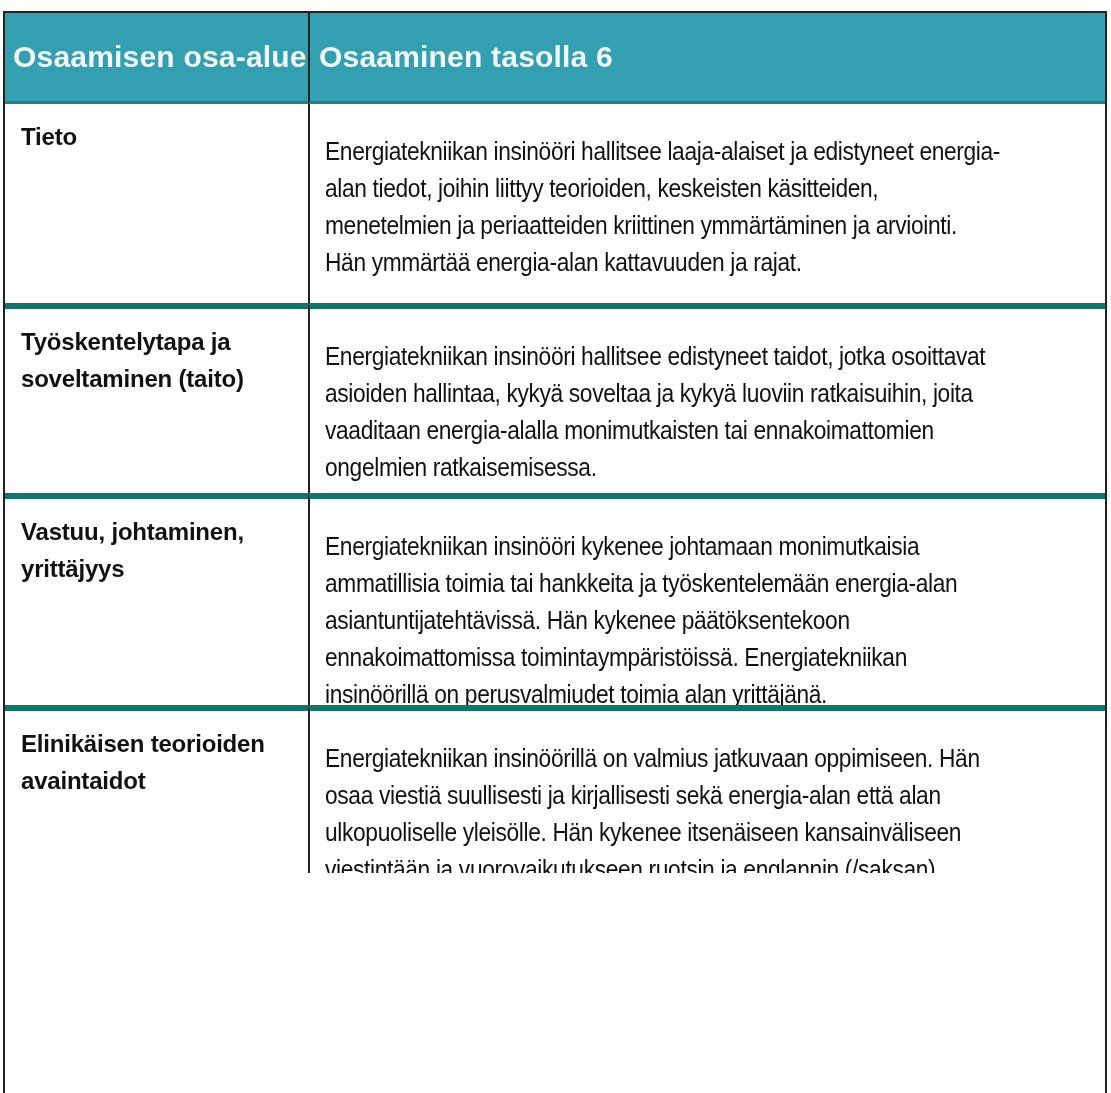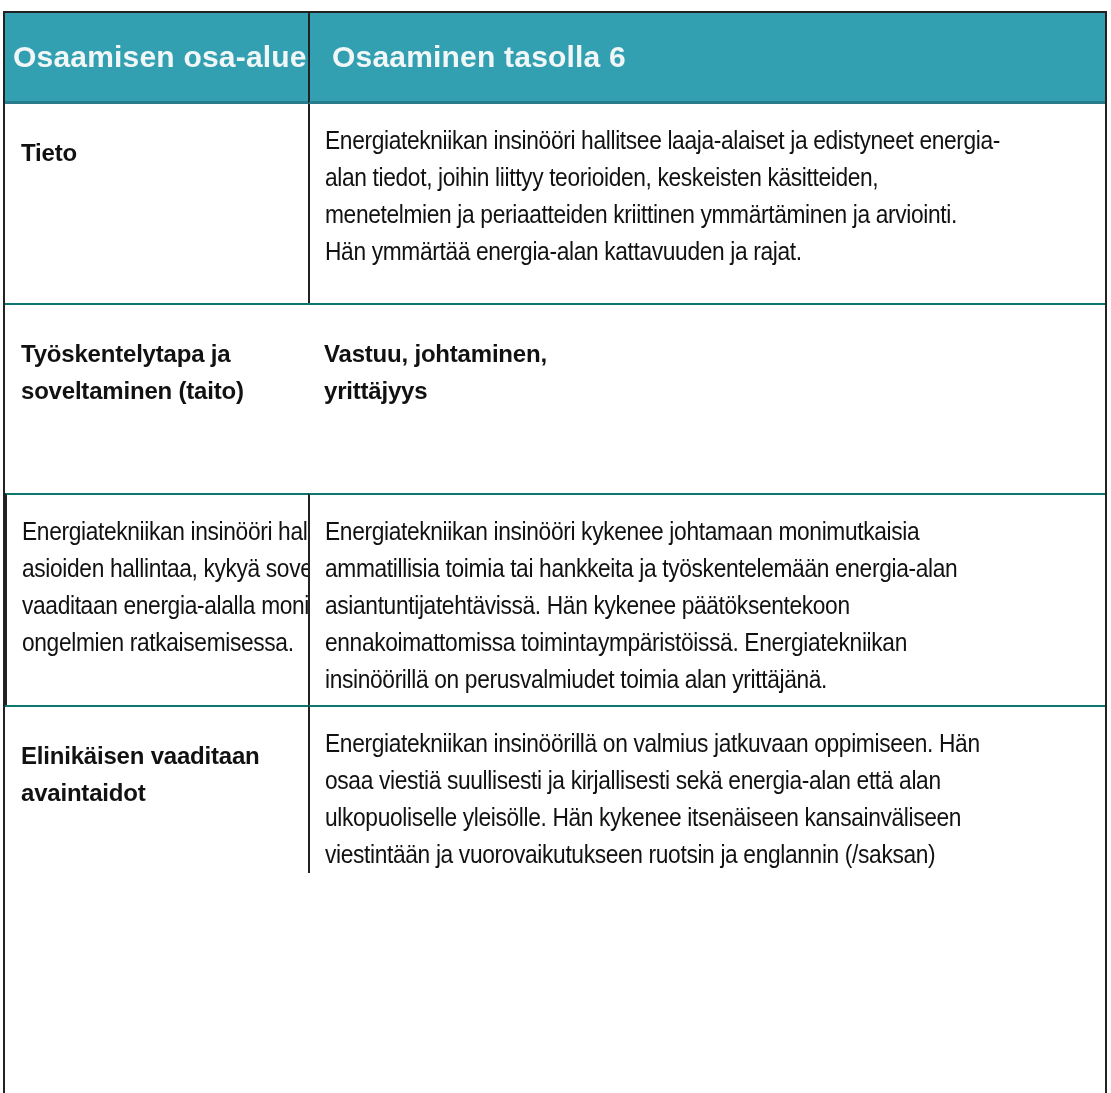--- a/index.html
+++ b/index.html
@@ -39,37 +39,37 @@
     border-bottom: 3px solid #287C8B;
     color: #F1F6F7;
     font-size: 30px;
     font-weight: bold;
     display: flex;
     align-items: center;
     padding-left: 8px;
     letter-spacing: 0.2px;
   }
   .head.c2 {
-    padding-left: 22px;
+    padding-left: 9px;
   }
   .bt {
-    border-top: 2px solid #0f766e;
+    border-top: 6px solid #0f766e;
   }
   .area-cell {
-    padding: 30px 8px 0 16px;
+    padding: 14px 8px 0 16px;
   }
   .area-text {
     font-weight: bold;
     font-size: 24px;
     line-height: 37px;
     letter-spacing: -0.2px;
     white-space: pre-line;
   }
   .desc-cell {
-    padding: 18px 0 0 15px;
+    padding: 29px 0 0 15px;
   }
   .desc-text {
     font-size: 26px;
     line-height: 37px;
     letter-spacing: -0.4px;
     white-space: pre-line;
     width: 888px;
     transform: scaleX(0.875);
     transform-origin: 0 0;
   }
@@ -93,42 +93,42 @@
     <div class="desc-text">Energiatekniikan insinööri hallitsee laaja-alaiset ja edistyneet energia-
 alan tiedot, joihin liittyy teorioiden, keskeisten käsitteiden,
 menetelmien ja periaatteiden kriittinen ymmärtäminen ja arviointi.
 Hän ymmärtää energia-alan kattavuuden ja rajat.</div>
   </div>
 
   <div class="cell area-cell bt">
     <div class="area-text">Työskentelytapa ja
 soveltaminen (taito)</div>
   </div>
-  <div class="cell area-cell bt">
-    <div class="area-text">Vastuu, johtaminen,
-yrittäjyys</div>
-  </div>
-
   <div class="cell desc-cell c2 bt">
     <div class="desc-text">Energiatekniikan insinööri hallitsee edistyneet taidot, jotka osoittavat
 asioiden hallintaa, kykyä soveltaa ja kykyä luoviin ratkaisuihin, joita
 vaaditaan energia-alalla monimutkaisten tai ennakoimattomien
 ongelmien ratkaisemisessa.</div>
+  </div>
+
+  <div class="cell area-cell bt">
+    <div class="area-text">Vastuu, johtaminen,
+yrittäjyys</div>
   </div>
   <div class="cell desc-cell c2 bt">
     <div class="desc-text">Energiatekniikan insinööri kykenee johtamaan monimutkaisia
 ammatillisia toimia tai hankkeita ja työskentelemään energia-alan
 asiantuntijatehtävissä. Hän kykenee päätöksentekoon
 ennakoimattomissa toimintaympäristöissä. Energiatekniikan
 insinöörillä on perusvalmiudet toimia alan yrittäjänä.</div>
   </div>
 
 
   <div class="cell area-cell bt">
-    <div class="area-text">Elinikäisen vaaditaan
+    <div class="area-text">Elinikäisen teorioiden
 avaintaidot</div>
   </div>
   <div class="cell desc-cell c2 bt">
     <div class="desc-text">Energiatekniikan insinöörillä on valmius jatkuvaan oppimiseen. Hän
 osaa viestiä suullisesti ja kirjallisesti sekä energia-alan että alan
 ulkopuoliselle yleisölle. Hän kykenee itsenäiseen kansainväliseen
 viestintään ja vuorovaikutukseen ruotsin ja englannin (/saksan)
 kielellä.</div>
   </div>
 

